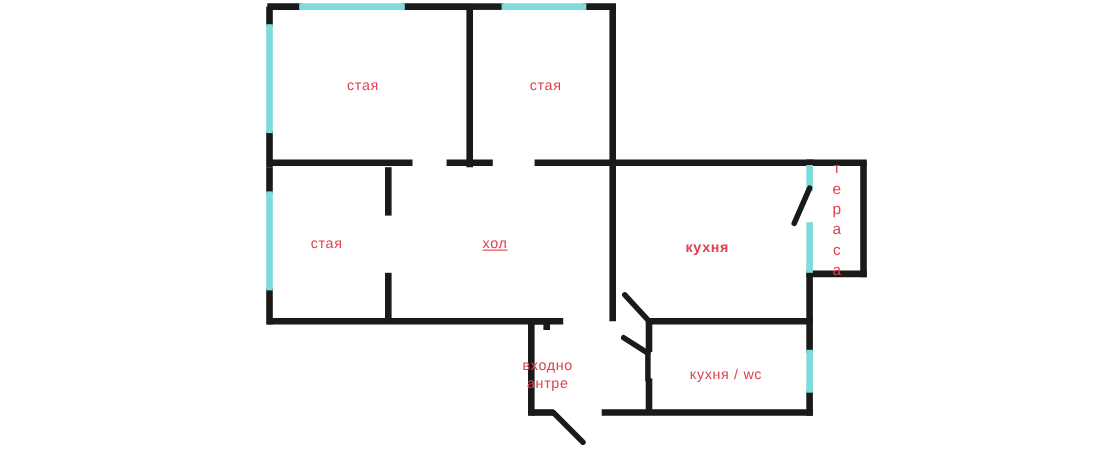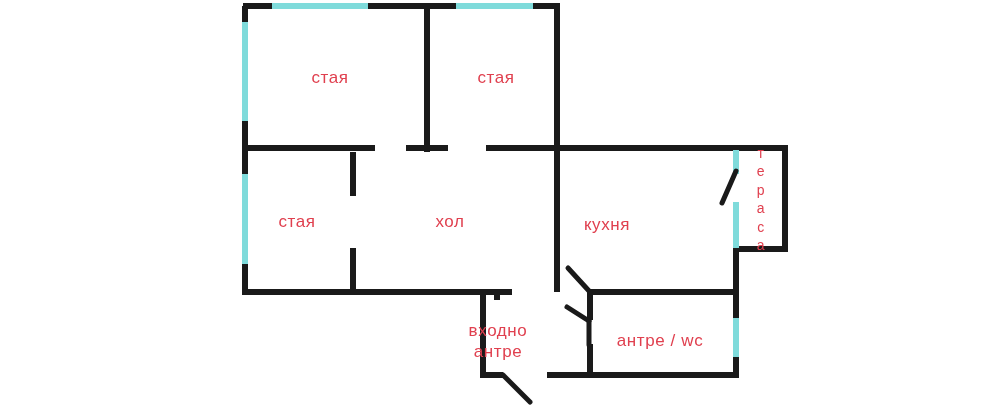--- a/index.html
+++ b/index.html
@@ -24,21 +24,21 @@
     left: 0;
     top: 0;
     width: 1000px;
     height: 409px;
     display: block;
   }
   .room-label {
     position: absolute;
     color: #e0404f;
     font-family: "Liberation Sans", sans-serif;
-    font-size: 17px;
+    font-size: 13px;
     font-weight: 400;
     letter-spacing: 0.6px;
     white-space: nowrap;
     line-height: 1.25;
     text-align: center;
     user-select: none;
   }
   .room-label.multiline {
     white-space: pre-line;
   }
@@ -105,21 +105,21 @@
         <line x1="567" y1="307" x2="589" y2="321" stroke="#1a1a1a" stroke-width="5" stroke-linecap="round"></line>
         <line x1="589" y1="321" x2="589" y2="345" stroke="#1a1a1a" stroke-width="5" stroke-linecap="round"></line>
         <line x1="503" y1="375" x2="530" y2="402" stroke="#1a1a1a" stroke-width="5" stroke-linecap="round"></line>
       </g>
   </svg>
 
   <div id="labels-layer">
       <div class="room-label" style="left: 330px; top: 78px; transform: translate(-50%, -50%);">стая</div>
       <div class="room-label" style="left: 496px; top: 78px; transform: translate(-50%, -50%);">стая</div>
       <div class="room-label" style="left: 297px; top: 222px; transform: translate(-50%, -50%);">стая</div>
-      <div class="room-label" style="left: 450px; top: 222px; transform: translate(-50%, -50%);">хол</div>
-      <div class="room-label" style="left: 607px; top: 225px; transform: translate(-50%, -50%);">кухня</div>
+      <div class="room-label" style="left: 450px; top: 222px; transform: translate(-50%, -50%); text-decoration: underline;">хол</div>
+      <div class="room-label" style="left: 643px; top: 225px; transform: translate(-50%, -50%); font-weight: bold;">кухня</div>
       <div class="room-label vertical" style="left: 760px; top: 200px; transform: translate(-50%, -50%);">тераса</div>
       <div class="room-label multiline" style="left: 498px; top: 341px; transform: translate(-50%, -50%);">входно
 антре</div>
-      <div class="room-label" style="left: 660px; top: 341px; transform: translate(-50%, -50%);">антре / wc</div>
+      <div class="room-label" style="left: 660px; top: 341px; transform: translate(-50%, -50%);">кухня / wc</div>
     </div>
 
 </div>
 
 </body></html>

